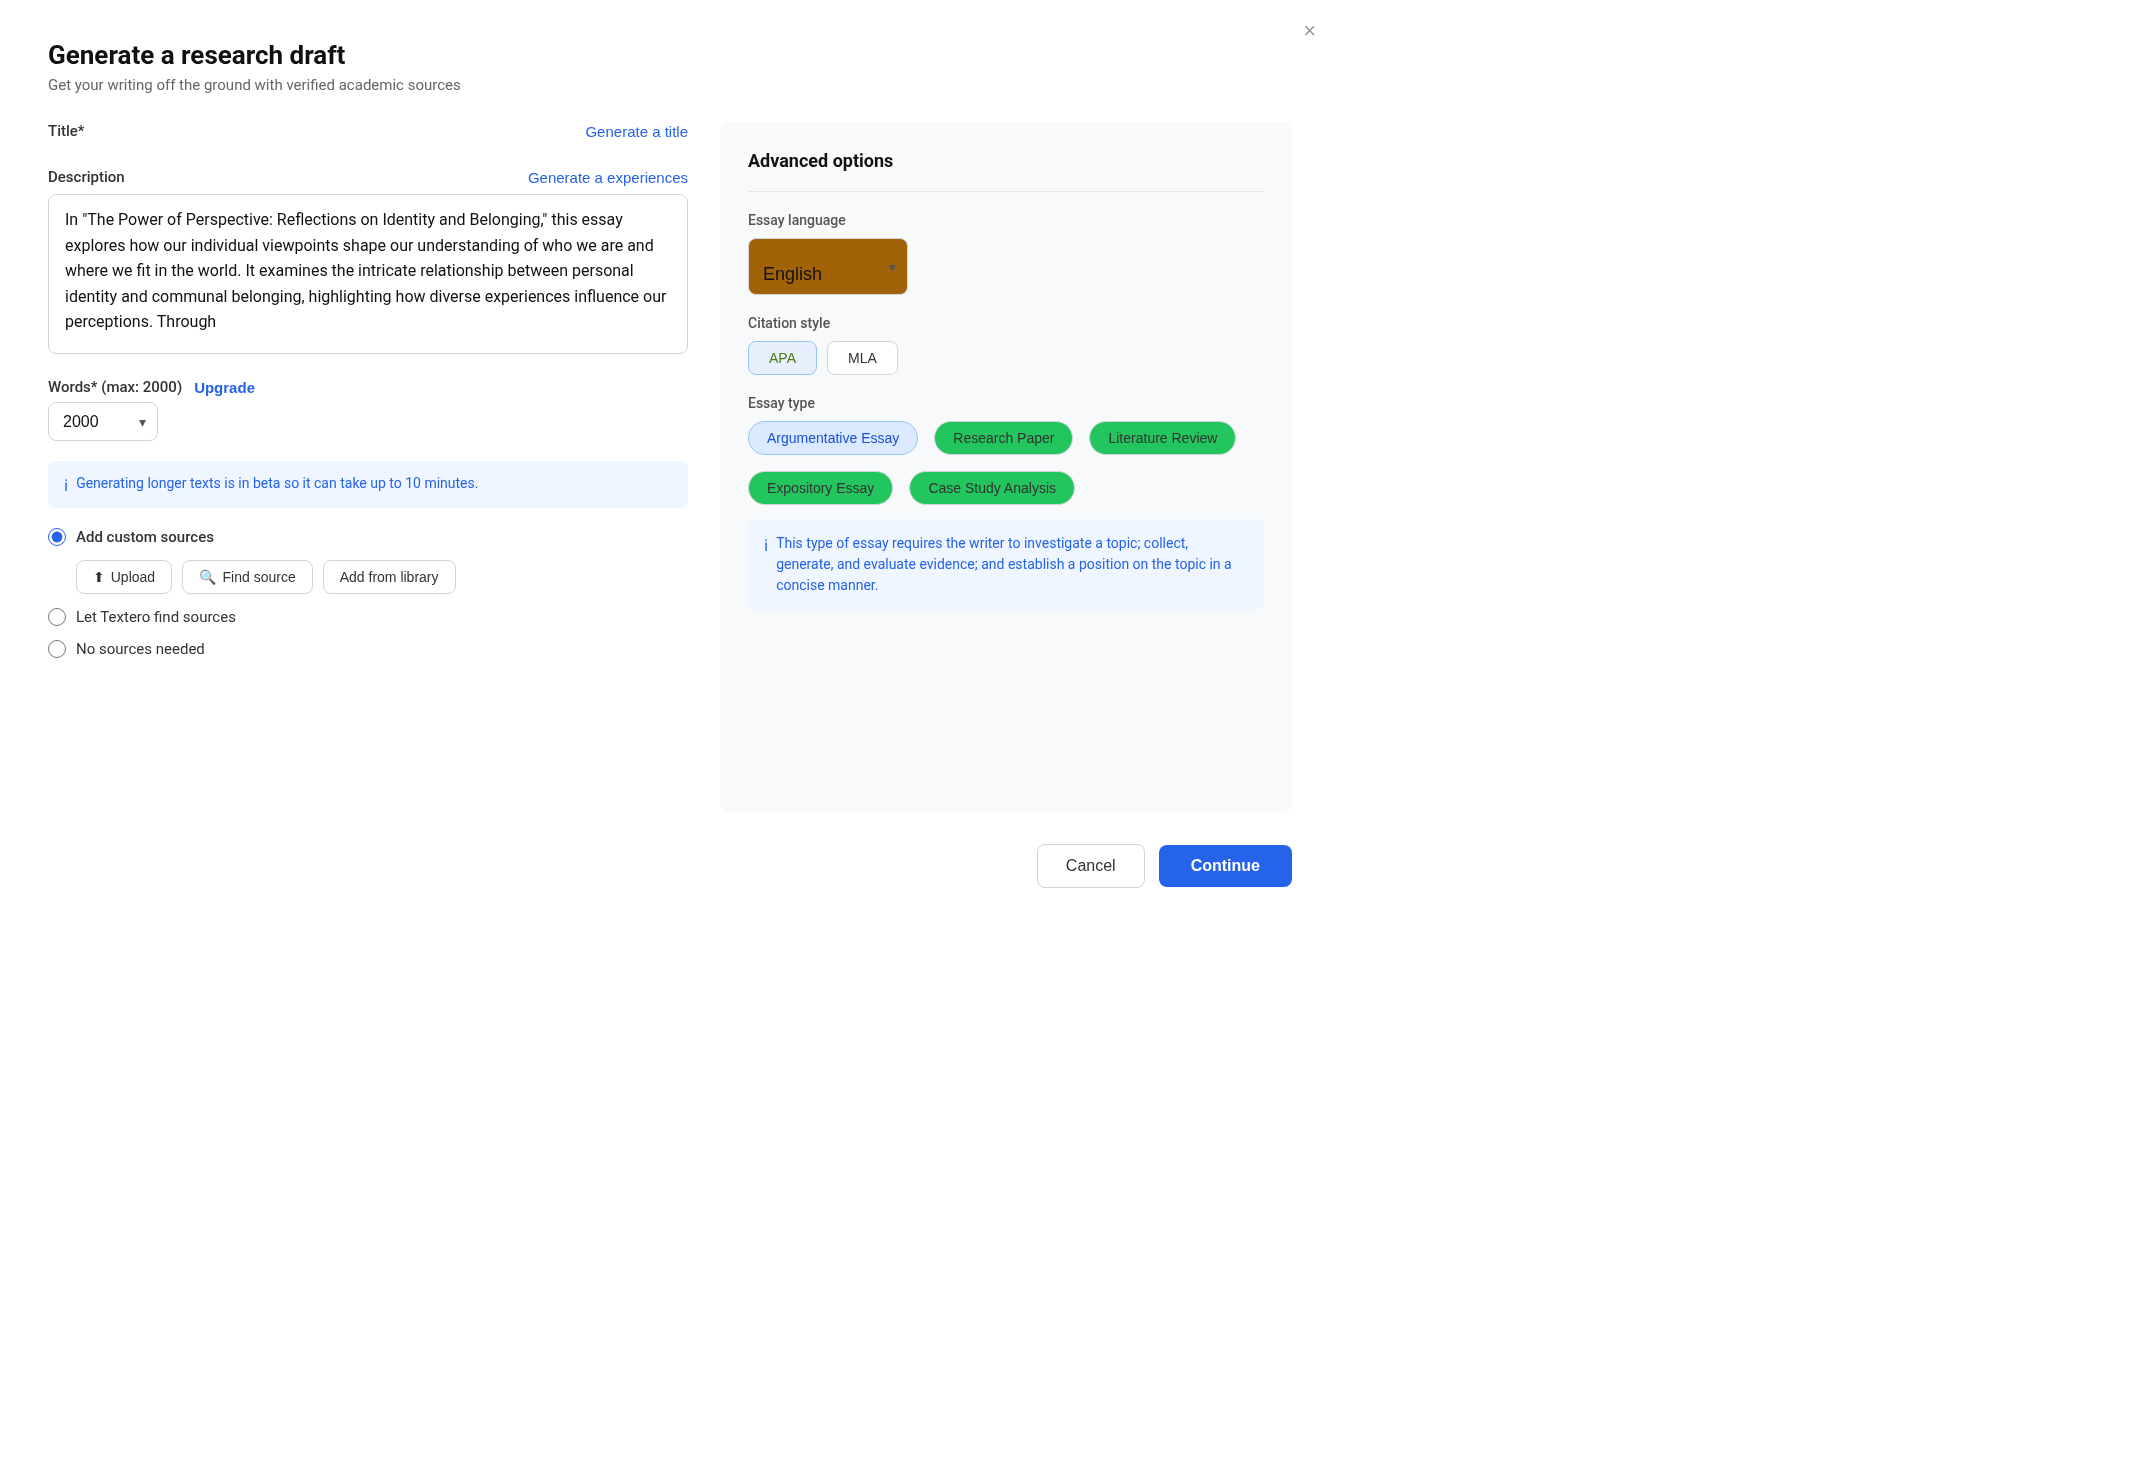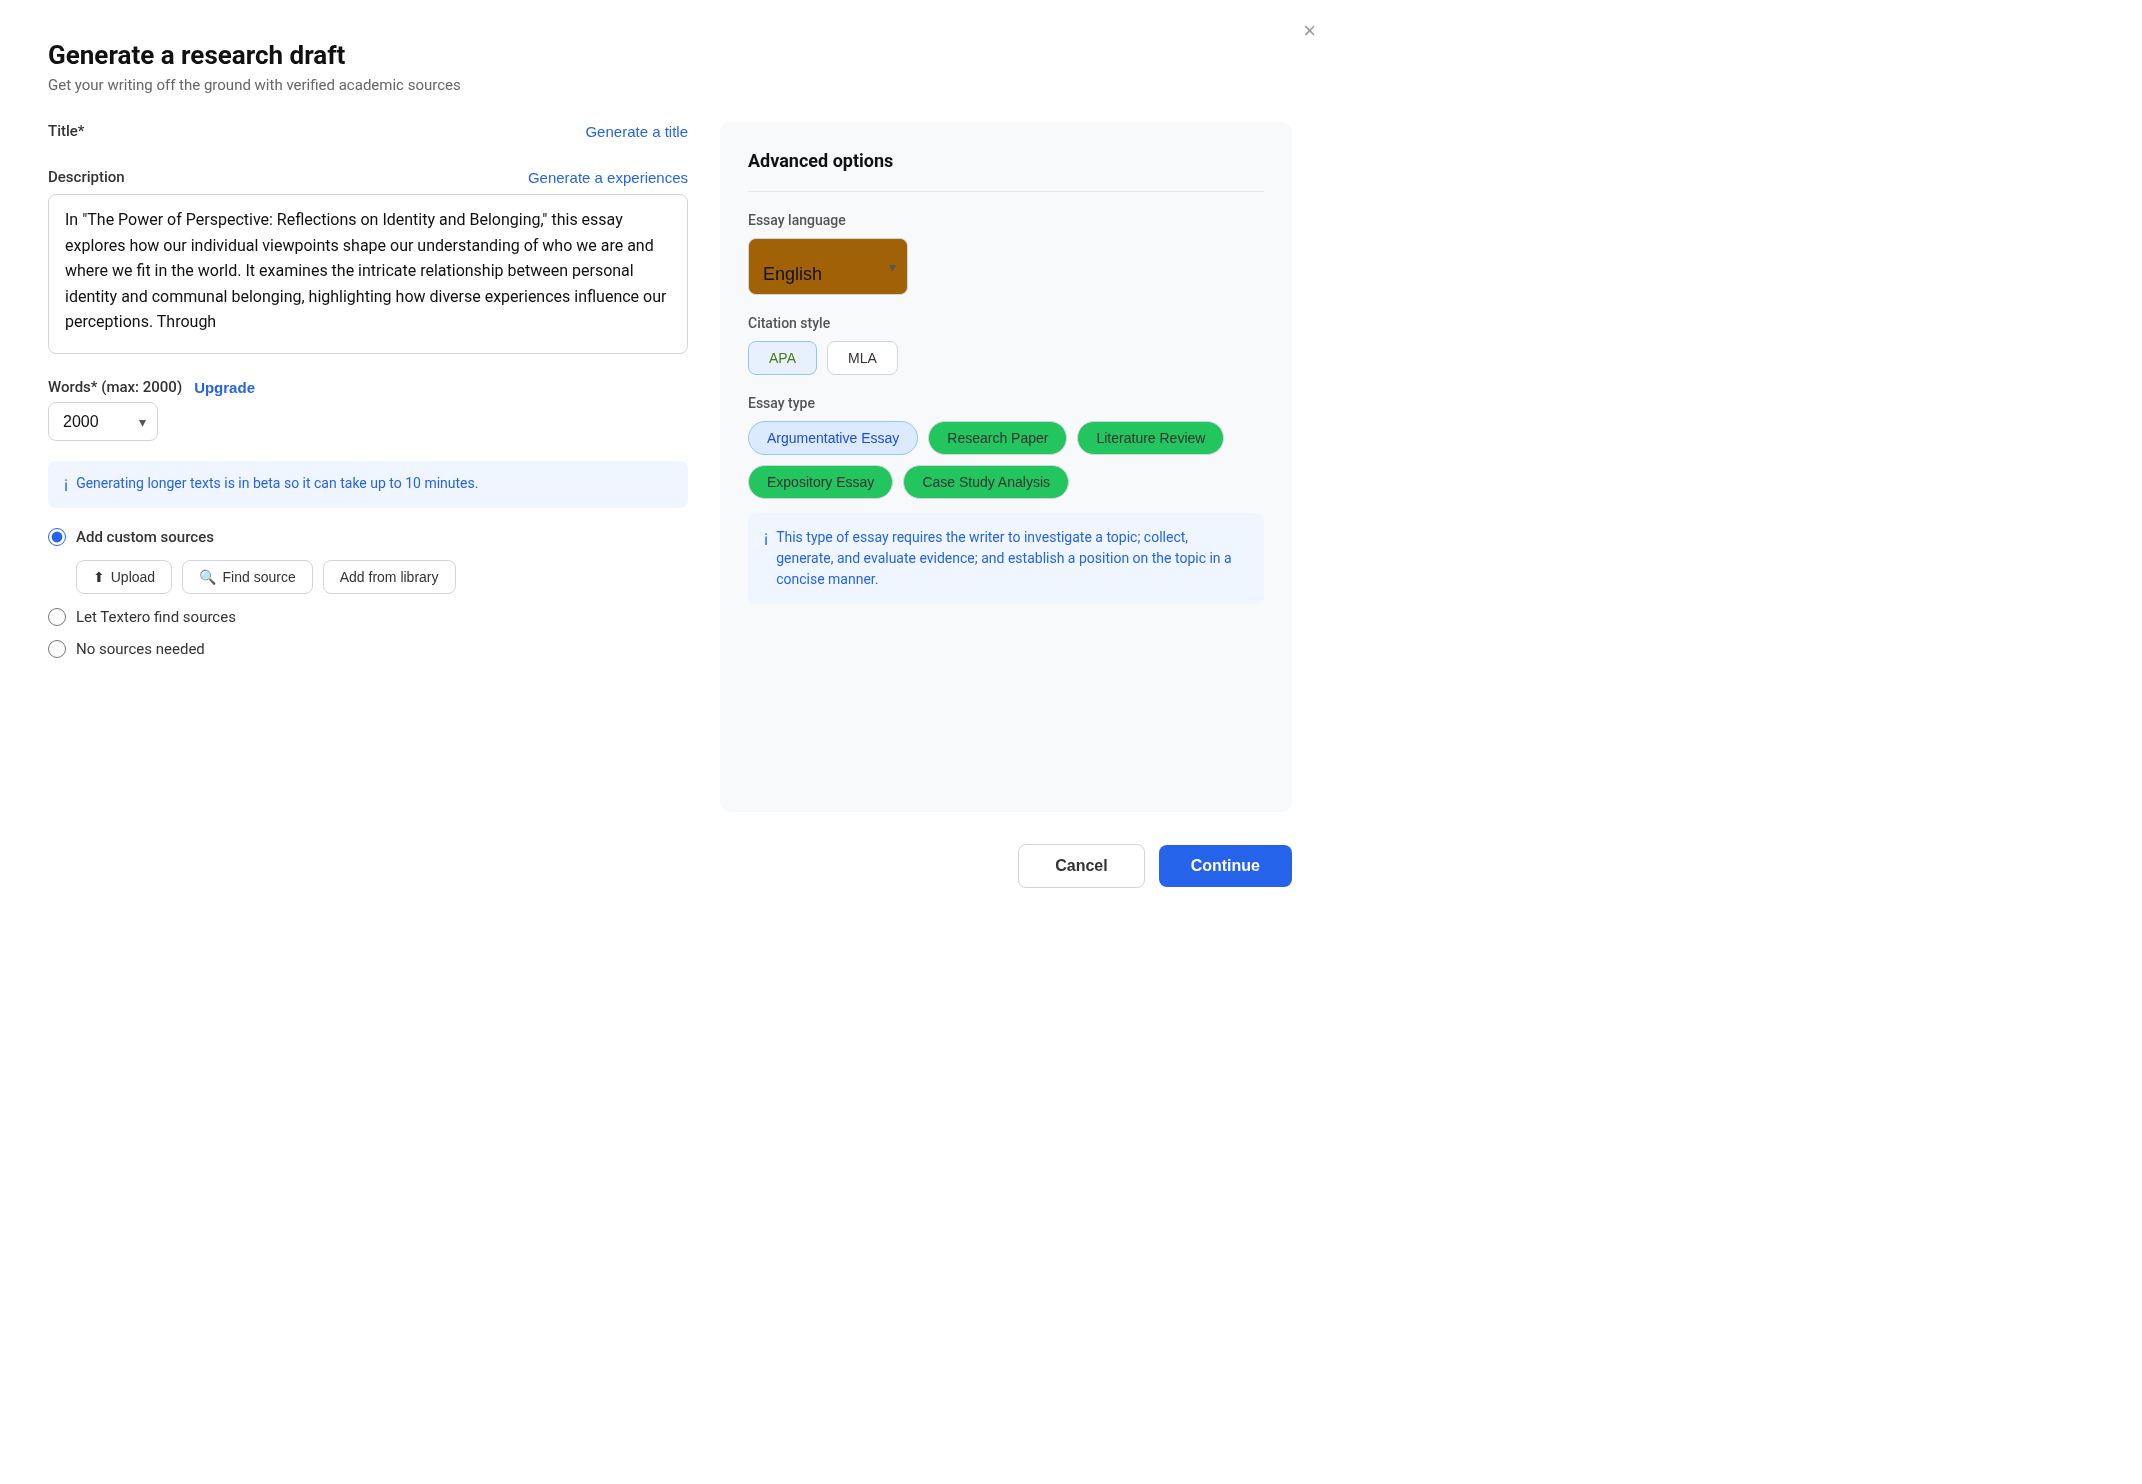--- a/index.html
+++ b/index.html
@@ -253,21 +253,21 @@
       font-weight: 500;
     }
     .citation-btn.active {
       background: #e8f0fe;
       border-color: #93c5fd;
       color: #4d7c0f;
     }
     .essay-type-grid {
       display: flex;
       flex-wrap: wrap;
-      gap: 10px;
+      gap: 16px;
       margin-bottom: 14px;
     }
     .essay-type-btn {
       border: 1.5px solid #d1d5db;
       border-radius: 20px;
       padding: 8px 18px;
       font-size: 14px;
       color: #333;
       background: #22c55e;
       cursor: pointer;
@@ -296,26 +296,26 @@
     .modal-footer {
       display: flex;
       justify-content: flex-end;
       align-items: center;
       gap: 14px;
       margin-top: 32px;
     }
     .cancel-btn {
       border: 1.5px solid #d1d5db;
       border-radius: 8px;
-      padding: 12px 36px;
+      padding: 12px 28px;
       font-size: 16px;
       color: #333;
       background: #fff;
       cursor: pointer;
-      font-weight: 700;
+      font-weight: 400;
     }
     .continue-btn {
       border: none;
       border-radius: 8px;
       padding: 12px 32px;
       font-size: 16px;
       color: #fff;
       background: #2563eb;
       cursor: pointer;
       font-weight: 600;

